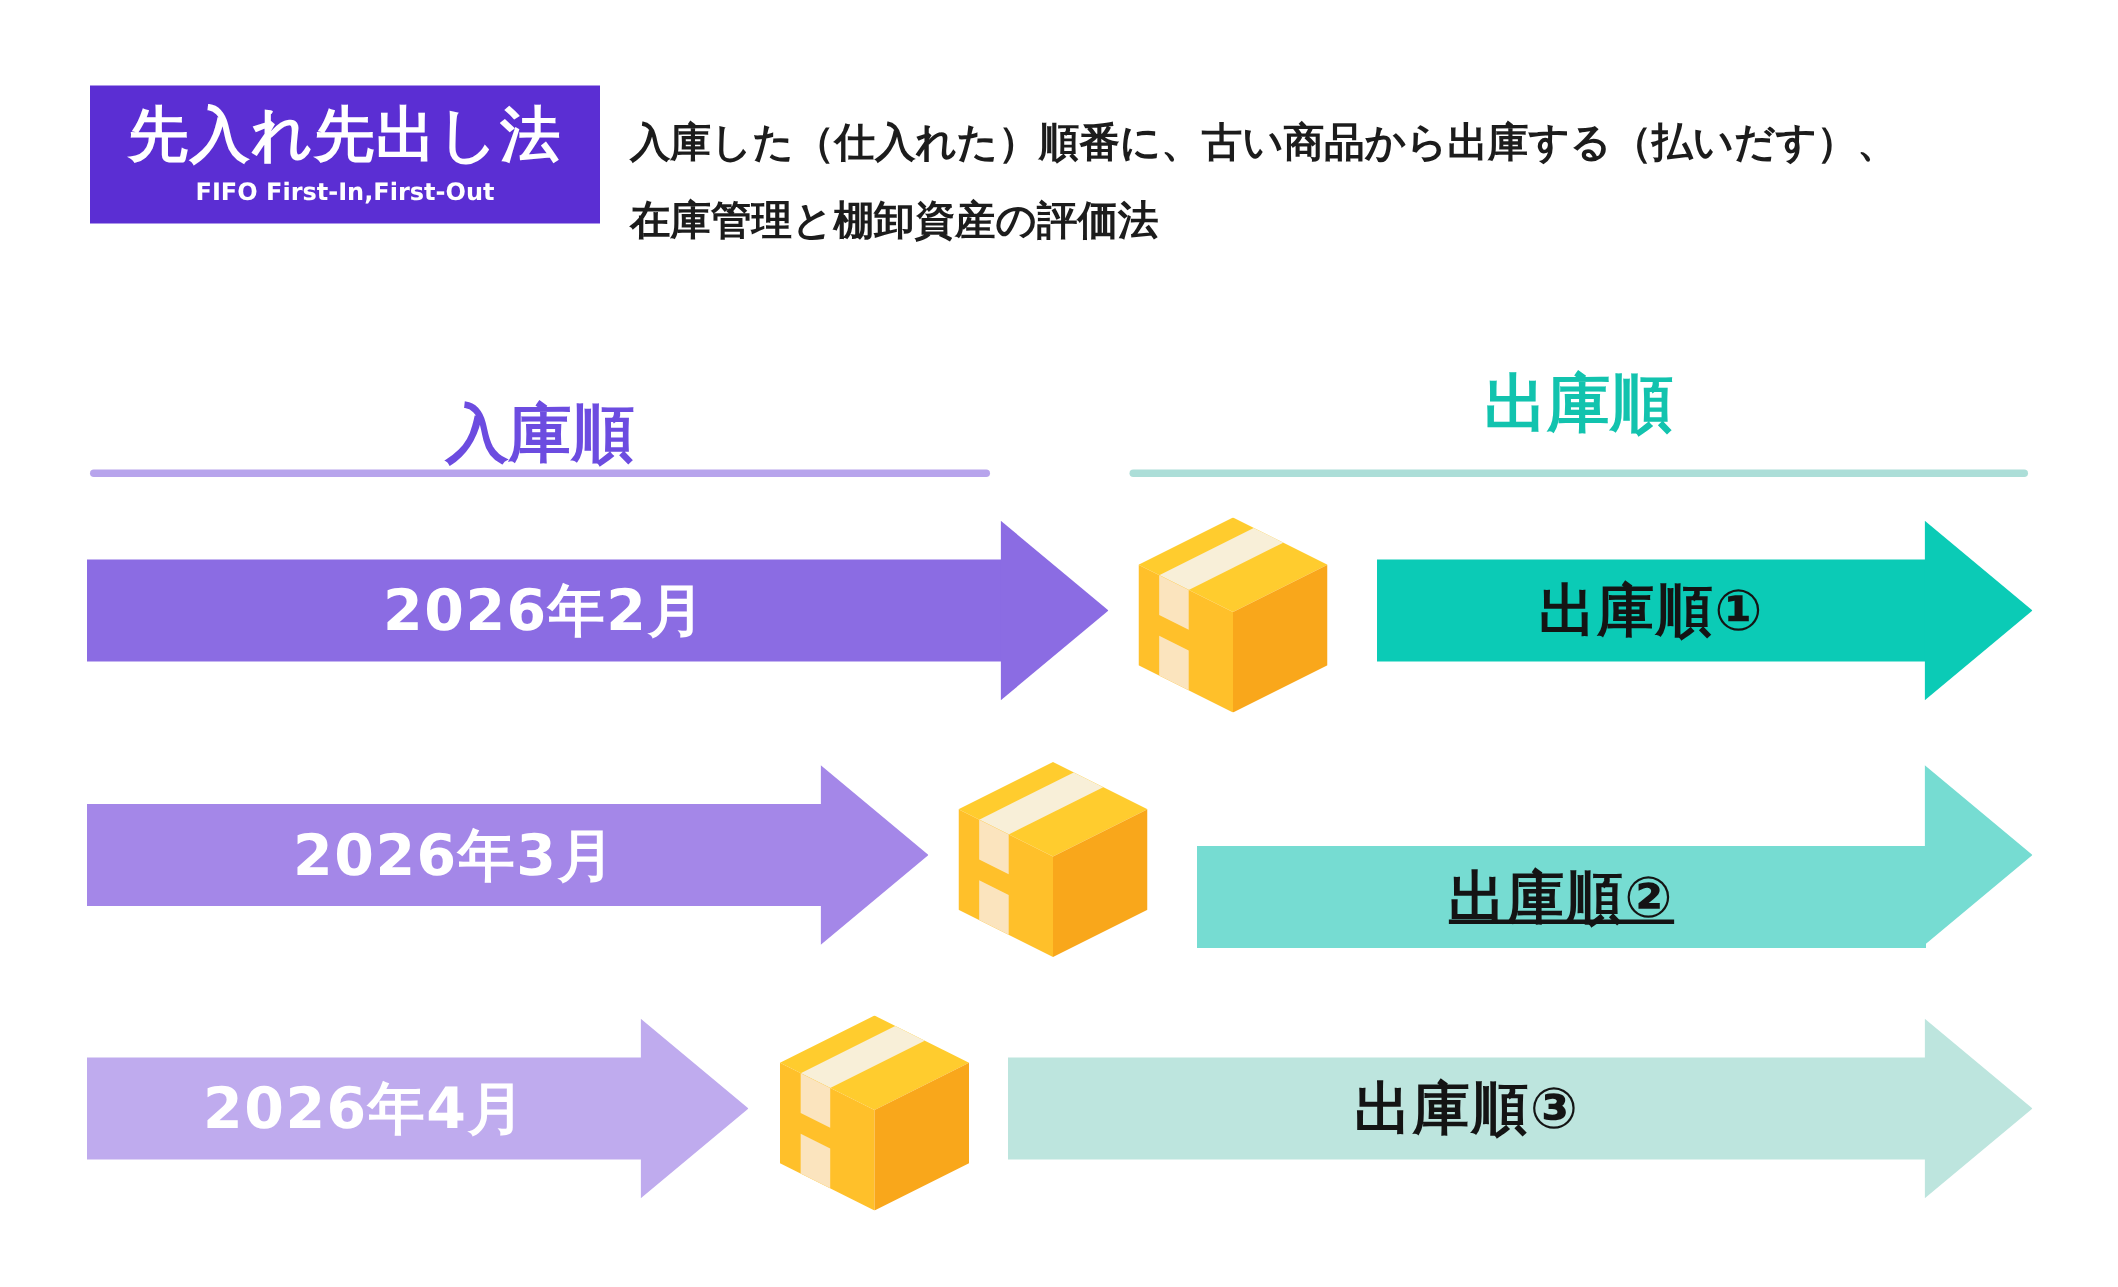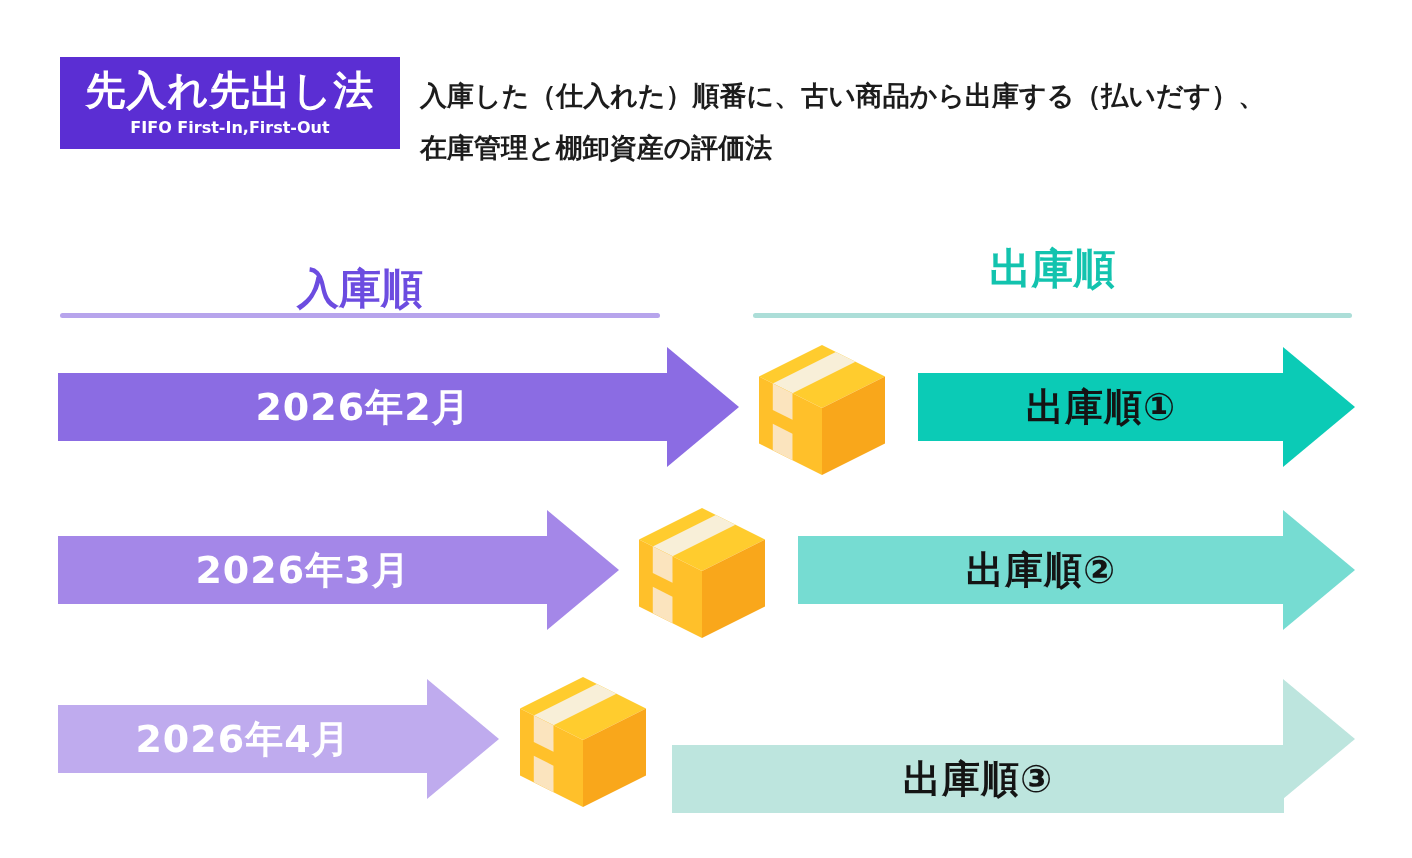--- a/index.html
+++ b/index.html
@@ -148,21 +148,21 @@
       <svg viewBox="0 0 128 132" aria-hidden="true">
         <polygon points="64,0 128,32 64,64 0,32" fill="#FFCC2E"></polygon>
         <polygon points="78,7 98,17 34,49 14,39" fill="#F8EFD8"></polygon>
         <polygon points="0,32 64,64 64,132 0,100" fill="#FFC02A"></polygon>
         <polygon points="14,39 34,49 34,76 14,66" fill="#FBE4BE"></polygon>
         <polygon points="14,80 34,90 34,117 14,107" fill="#FBE4BE"></polygon>
         <polygon points="64,64 128,32 128,100 64,132" fill="#F9A71B"></polygon>
       </svg>
     </div>
     <div class="outbound-arrow">
-      <div class="abody" style="left:798px; top:536px; width:486px;">
+      <div class="abody" style="left:798px; top:564px; width:486px;text-decoration:underline;">
         <span>出庫順②</span>
       </div>
       <div class="ahead" style="left:1283px; top:510px;"></div>
     </div>
   </div>
 
   <div style="--in-color: #BFABEE; --out-color: #BDE5DE;">
     <div class="inbound-arrow">
       <div class="abody" style="left:58px; top:705px; width:370px;">
         <span>2026年4月</span>
@@ -173,20 +173,20 @@
       <svg viewBox="0 0 128 132" aria-hidden="true">
         <polygon points="64,0 128,32 64,64 0,32" fill="#FFCC2E"></polygon>
         <polygon points="78,7 98,17 34,49 14,39" fill="#F8EFD8"></polygon>
         <polygon points="0,32 64,64 64,132 0,100" fill="#FFC02A"></polygon>
         <polygon points="14,39 34,49 34,76 14,66" fill="#FBE4BE"></polygon>
         <polygon points="14,80 34,90 34,117 14,107" fill="#FBE4BE"></polygon>
         <polygon points="64,64 128,32 128,100 64,132" fill="#F9A71B"></polygon>
       </svg>
     </div>
     <div class="outbound-arrow">
-      <div class="abody" style="left:672px; top:745px; width:612px;">
+      <div class="abody" style="left:672px; top:705px; width:612px;">
         <span>出庫順③</span>
       </div>
       <div class="ahead" style="left:1283px; top:679px;"></div>
     </div>
   </div>
 
 </div>
 
 </body></html>

